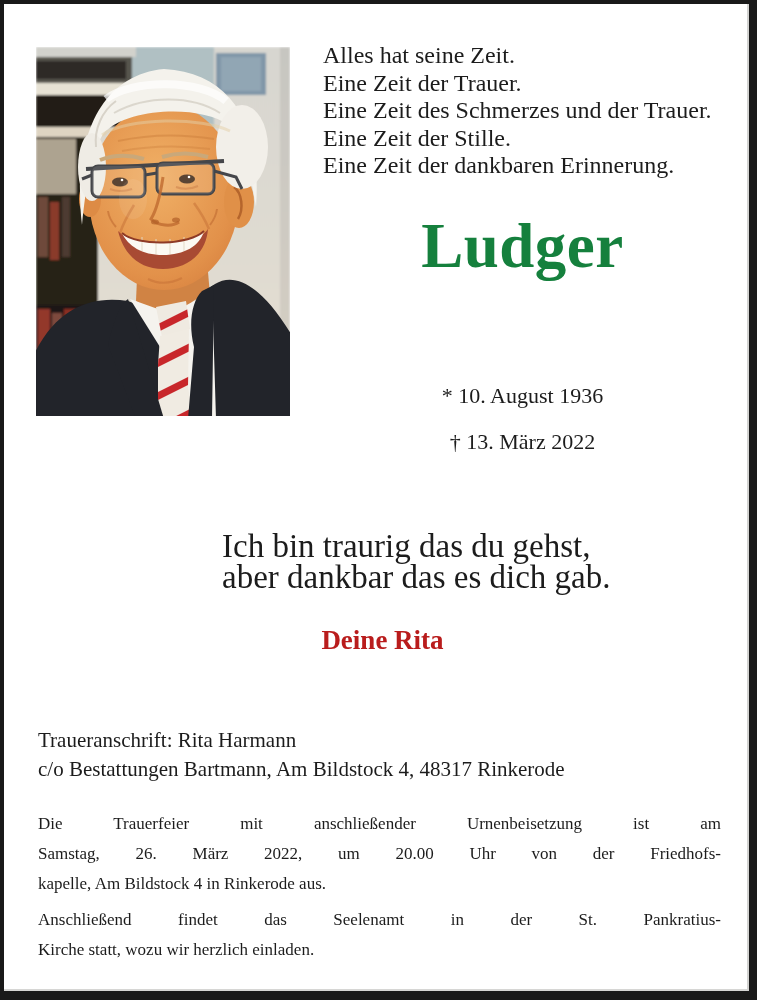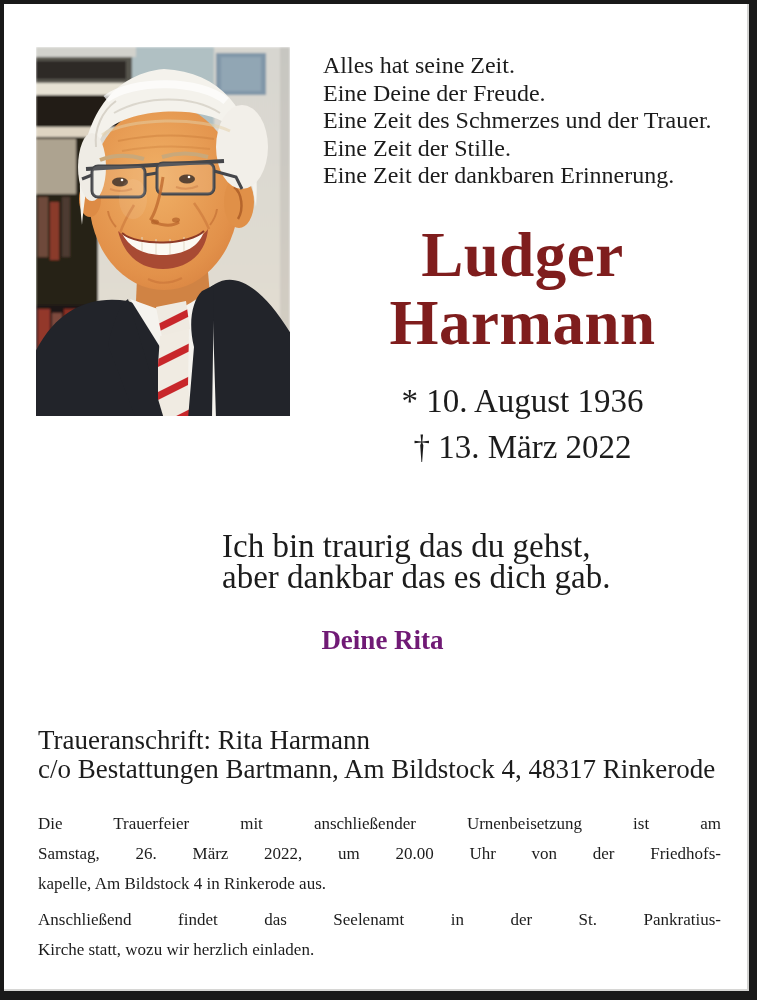--- a/index.html
+++ b/index.html
@@ -21,40 +21,40 @@
   .paper{
     position:absolute;left:4px;top:4px;right:8px;bottom:9px;
     background:#ffffff;
     box-shadow:inset -2px 0 0 #d2d2d0, inset 0 -2px 0 #d6d6d4;
   }
   .abs{position:absolute;}
 
   .photo{left:32px;top:43px;width:254px;height:369px;overflow:hidden;}
   .photo svg{display:block;width:254px;height:369px;}
 
-  .poem{left:319px;top:48px;font-size:24px;line-height:27.5px;white-space:nowrap;}
+  .poem{left:319px;top:38px;font-size:24px;line-height:27.5px;white-space:nowrap;}
 
   .name{
-    left:296px;top:217px;width:445px;text-align:center;
-    font-size:63px;line-height:68px;font-weight:700;color:#7f1d1d;
+    left:296px;top:208px;width:445px;text-align:center;
+    font-size:63px;line-height:68px;font-weight:700;color:#15803d;
     letter-spacing:0.5px;
   }
 
-  .dates{left:296px;width:445px;text-align:center;font-size:33px;}
+  .dates{left:296px;width:445px;text-align:center;font-size:22px;}
   .born{top:379px;}
   .died{top:425px;}
 
   .farewell{left:218px;top:527px;font-size:33px;line-height:30.5px;white-space:nowrap;}
 
   .signature{
     left:0;top:621px;width:100%;padding-left:12px;box-sizing:border-box;
-    text-align:center;font-size:27px;font-weight:700;color:#701a75;
-  }
-
-  .address{left:34px;top:722px;width:694px;font-size:27px;line-height:28.5px;white-space:nowrap;}
+    text-align:center;font-size:27px;font-weight:700;color:#b91c1c;
+  }
+
+  .address{left:34px;top:722px;width:694px;font-size:21px;line-height:28.5px;white-space:nowrap;}
 
   .para{left:34px;width:683px;font-size:17px;line-height:30.2px;}
   .para1{top:805px;}
   .para2{top:901px;}
   .para .ln{width:100%;}
   .para .just{text-align:justify;text-align-last:justify;}
 </style>
 </head>
 <body>
 
@@ -174,29 +174,28 @@
       <path d="M 86 186 C 102 200 154 198 168 184" stroke="#8e3a26" stroke-width="2" fill="none"></path>
       <path d="M 80 180 Q 73 172 72 164" stroke="#c06a32" stroke-width="2" fill="none" opacity="0.6"></path>
       <path d="M 174 178 Q 180 170 181 162" stroke="#c06a32" stroke-width="2" fill="none" opacity="0.6"></path>
       <path d="M 112 232 Q 128 240 146 231" stroke="#c06a32" stroke-width="2" fill="none" opacity="0.45"></path>
       <ellipse cx="97" cy="152" rx="14" ry="20" fill="#ffffff" opacity="0.08"></ellipse>
     </svg>
   </div>
 
   <div class="abs poem">
     <div>Alles hat seine Zeit.</div>
-    <div>Eine Deine der Freude.</div>
+    <div>Eine Zeit der Trauer.</div>
     <div>Eine Zeit des Schmerzes und der Trauer.</div>
     <div>Eine Zeit der Stille.</div>
     <div>Eine Zeit der dankbaren Erinnerung.</div>
   </div>
 
   <div class="abs name">
     <div>Ludger</div>
-    <div>Harmann</div>
   </div>
 
   <div class="abs dates born">* 10. August 1936</div>
   <div class="abs dates died">† 13. März 2022</div>
 
   <div class="abs farewell">
     <div>Ich bin traurig das du gehst,</div>
     <div>aber dankbar das es dich gab.</div>
   </div>
 

